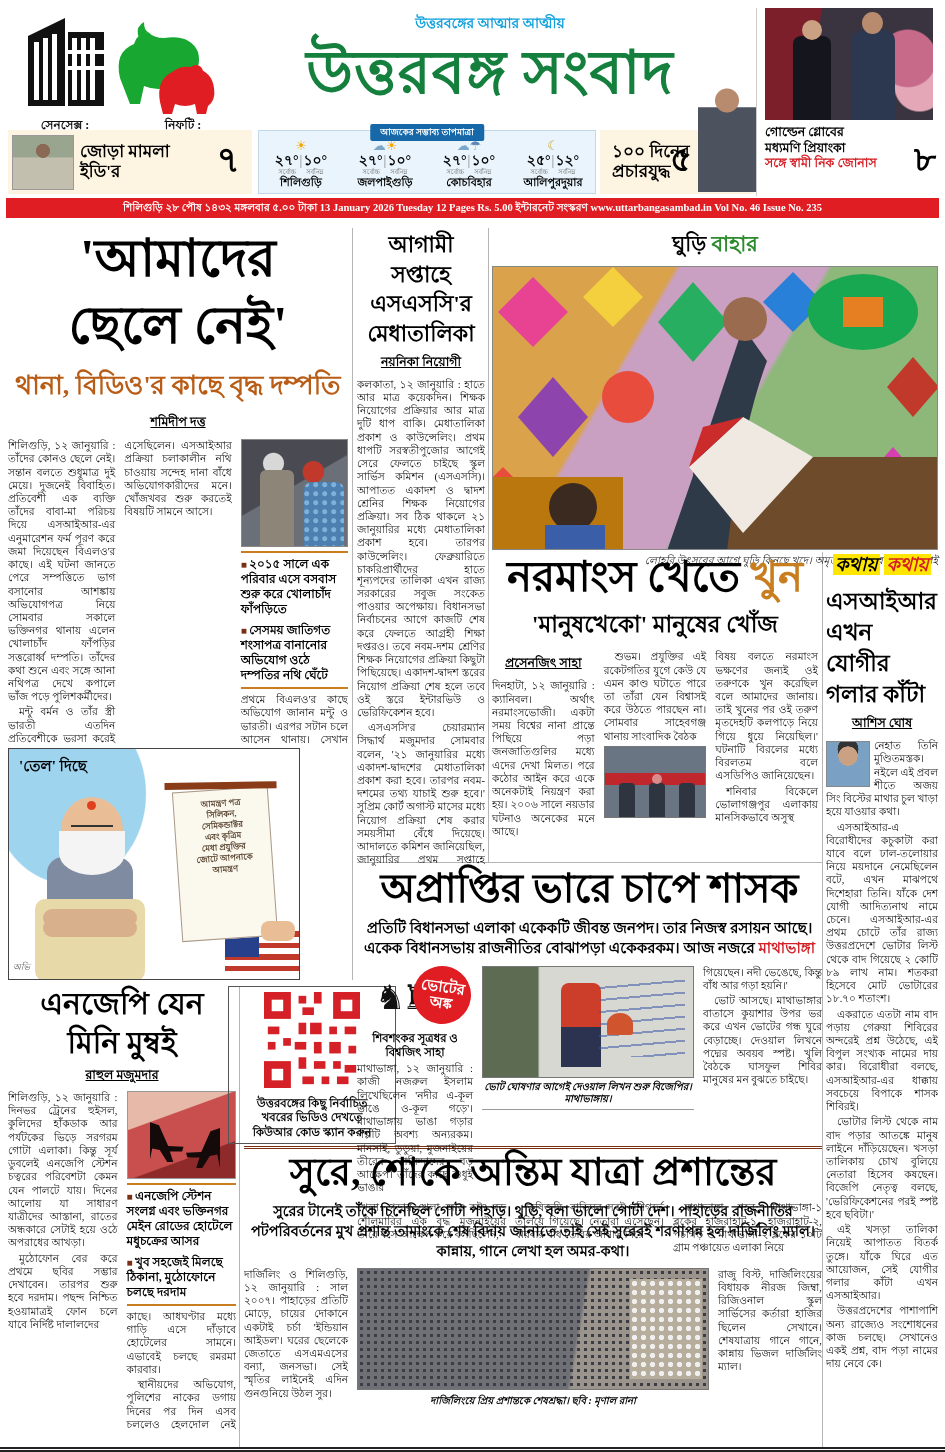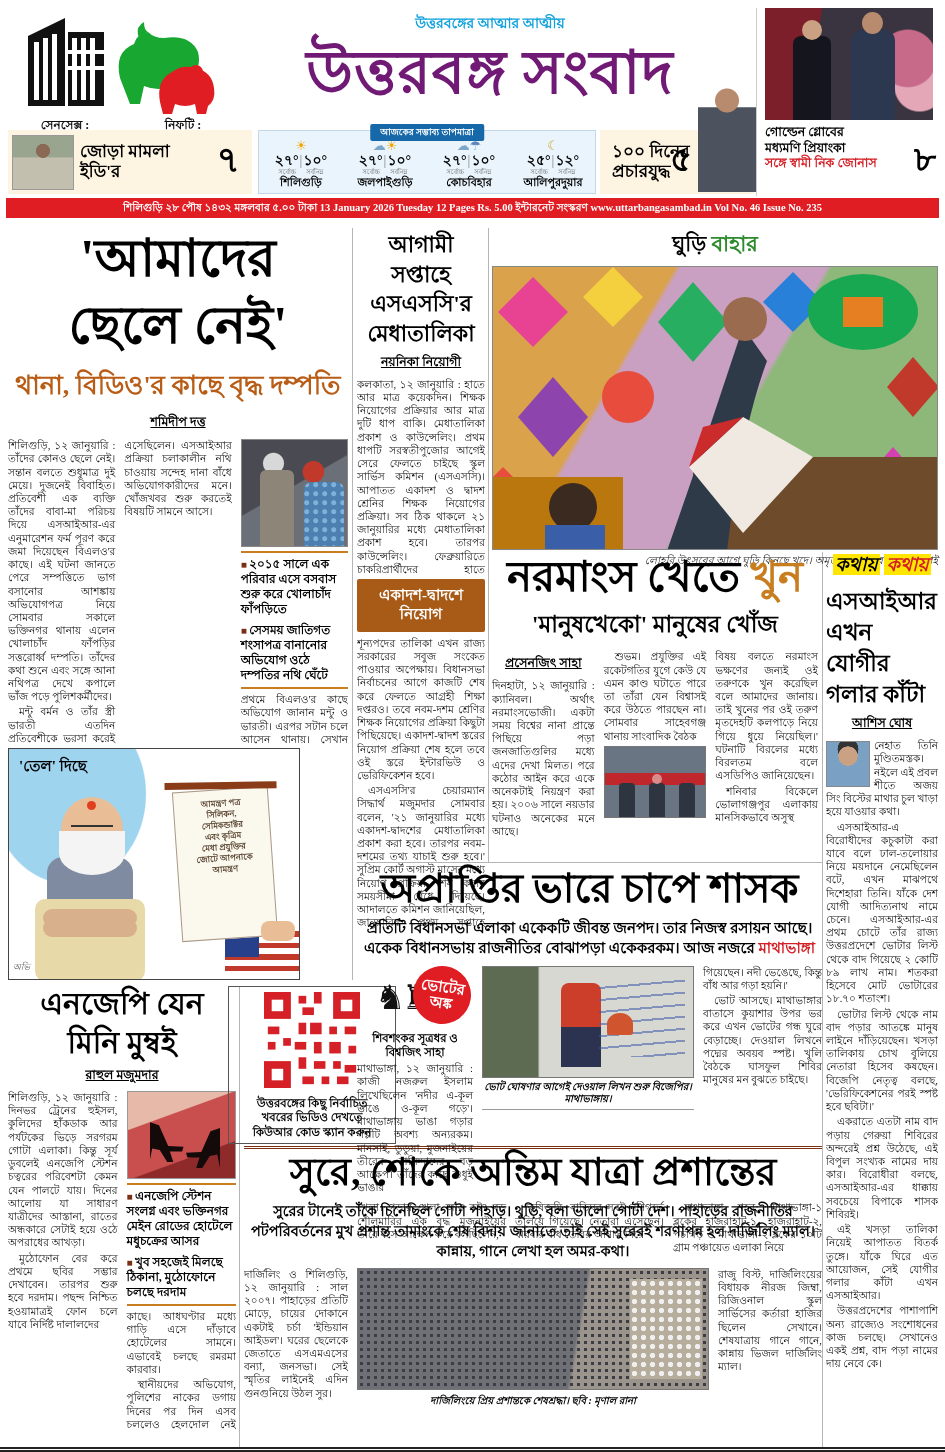--- a/index.html
+++ b/index.html
@@ -11,21 +11,21 @@
   
   .market-logo { position:absolute; left:10px; top:6px; width:228px; height:110px; }
   .sensex-row { position:absolute; left:6px; top:116px; width:236px; display:flex; text-align:center; }
   .sensex-row > div { flex:1; }
   .mkt-label { font-size:12px; font-weight:bold; color:#111; }
   .mkt-value { font-size:15px; font-weight:bold; color:#111; }
   .mkt-change { font-size:9px; font-weight:bold; color:#1e8c1e; }
   .tagline { position:absolute; left:250px; top:12px; width:480px; text-align:center;
              font-size:14px; font-weight:bold; color:#14a3dd; }
   .paper-title { position:absolute; left:232px; top:34px; width:516px; text-align:center;
-                 font-size:60px; font-weight:900; color:#701a75; line-height:1.3; letter-spacing:1px; }
+                 font-size:60px; font-weight:900; color:#15803d; line-height:1.3; letter-spacing:1px; }
 
   .teaser-right { position:absolute; left:756px; top:8px; width:182px; height:188px; border-left:1px solid #ccc; padding-left:8px; }
   .photo-globe { width:168px; height:112px; background:
       radial-gradient(circle at 85% 45%, #c76a8a 0 18%, transparent 19%),
       radial-gradient(circle at 92% 70%, #e3a7b8 0 14%, transparent 15%),
       linear-gradient(100deg, #7c1f2b 0 30%, #3a3440 31% 100%);
       position:relative; overflow:hidden; }
   .pg-man { position:absolute; left:28px; top:28px; width:38px; height:84px; background:#15151d; border-radius:8px 8px 0 0; }
   .pg-man::before { content:""; position:absolute; left:9px; top:-16px; width:20px; height:20px; border-radius:50%; background:#caa183; }
   .pg-woman { position:absolute; left:86px; top:22px; width:44px; height:90px; background:#2c3750; border-radius:12px 10px 0 0; }
@@ -450,21 +450,20 @@
       <div>কিউআর কোড স্ক্যান করুন</div>
     </div>
   </div>
 
   <div class="ssc">
     <div class="ssc-headline">আগামী সপ্তাহে এসএসসি'র মেধাতালিকা</div>
     <div class="byline">নয়নিকা নিয়োগী</div>
     <div class="ssc-body">
         <p class="para">কলকাতা, ১২ জানুয়ারি : হাতে আর মাত্র কয়েকদিন। শিক্ষক নিয়োগের প্রক্রিয়ার আর মাত্র দুটি ধাপ বাকি। মেধাতালিকা প্রকাশ ও কাউন্সেলিং। প্রথম ধাপটি সরস্বতীপুজোর আগেই সেরে ফেলতে চাইছে স্কুল সার্ভিস কমিশন (এসএসসি)। আপাতত একাদশ ও দ্বাদশ শ্রেনির শিক্ষক নিয়োগের প্রক্রিয়া। সব ঠিক থাকলে ২১ জানুয়ারির মধ্যে মেধাতালিকা প্রকাশ হবে। তারপর কাউন্সেলিং। ফেব্রুয়ারিতে চাকরিপ্রার্থীদের হাতে সুপারিশপত্র তুলে দিতে চায় এসএসসি।</p>
       </div>
-    <div class="ssc-box">একাদশ-দ্বাদশে নিয়োগ</div>
     <div class="ssc-body2">
       <div>
           <p class="para">শূন্যপদের তালিকা এখন রাজ্য সরকারের সবুজ সংকেত পাওয়ার অপেক্ষায়। বিধানসভা নির্বাচনের আগে কাজটি শেষ করে ফেলতে আগ্রহী শিক্ষা দপ্তরও। তবে নবম-দশম শ্রেণির শিক্ষক নিয়োগের প্রক্রিয়া কিছুটা পিছিয়েছে। একাদশ-দ্বাদশ স্তরের নিয়োগ প্রক্রিয়া শেষ হলে তবে ওই স্তরে ইন্টারভিউ ও ভেরিফিকেশন হবে।</p>
           <p class="para">এসএসসি'র চেয়ারম্যান সিদ্ধার্থ মজুমদার সোমবার বলেন, '২১ জানুয়ারির মধ্যে একাদশ-দ্বাদশের মেধাতালিকা প্রকাশ করা হবে। তারপর নবম-দশমের তথ্য যাচাই শুরু হবে।' সুপ্রিম কোর্ট অগাস্ট মাসের মধ্যে নিয়োগ প্রক্রিয়া শেষ করার সময়সীমা বেঁধে দিয়েছে। আদালতে কমিশন জানিয়েছিল, জানুয়ারির প্রথম সপ্তাহে একাদশ-দ্বাদশের মেধাতালিকা প্রকাশ করে দেওয়া যাবে।</p>
         </div>
 
     </div>
   </div>
 
   <div class="kite">
@@ -528,22 +527,22 @@
     <div class="kathay-logo">
       <span class="w1">কথায়</span>
       <span class="w2">কথায়</span>
     </div>
     <div class="kathay-headline">এসআইআর এখন যোগীর গলার কাঁটা</div>
     <div class="byline">আশিস ঘোষ</div>
     <div class="photo-author"></div>
     <div>
         <p class="para">নেহাত তিনি মুণ্ডিতমস্তক। নইলে এই প্রবল শীতে অজয় সিং বিস্টের মাথার চুল খাড়া হয়ে যাওয়ার কথা।</p>
         <p class="para">এসআইআর-এ বিরোধীদের কচুকাটা করা যাবে বলে ঢাল-তলোয়ার নিয়ে ময়দানে নেমেছিলেন বটে, এখন মাঝপথে দিশেহারা তিনি। যাঁকে দেশ যোগী আদিত্যনাথ নামে চেনে। এসআইআর-এর প্রথম চোটে তাঁর রাজ্য উত্তরপ্রদেশে ভোটার লিস্ট থেকে বাদ গিয়েছে ২ কোটি ৮৯ লাখ নাম। শতকরা হিসেবে মোট ভোটারের ১৮.৭০ শতাংশ।</p>
+        <p class="para">একরাতে এতটা নাম বাদ পড়ায় গেরুয়া শিবিরের অন্দরেই প্রশ্ন উঠেছে, এই বিপুল সংখ্যক নামের দায় কার। বিরোধীরা বলছে, এসআইআর-এর ধাক্কায় সবচেয়ে বিপাকে শাসক শিবিরই।</p>
         <p class="para">ভোটার লিস্ট থেকে নাম বাদ পড়ার আতঙ্কে মানুষ লাইনে দাঁড়িয়েছেন। খসড়া তালিকায় চোখ বুলিয়ে নেতারা হিসেব কষছেন। বিজেপি নেতৃত্ব বলছে, 'ভেরিফিকেশনের পরই স্পষ্ট হবে ছবিটা।'</p>
-        <p class="para">একরাতে এতটা নাম বাদ পড়ায় গেরুয়া শিবিরের অন্দরেই প্রশ্ন উঠেছে, এই বিপুল সংখ্যক নামের দায় কার। বিরোধীরা বলছে, এসআইআর-এর ধাক্কায় সবচেয়ে বিপাকে শাসক শিবিরই।</p>
         <p class="para">এই খসড়া তালিকা নিয়েই আপাতত বিতর্ক তুঙ্গে। যাঁকে ঘিরে এত আয়োজন, সেই যোগীর গলার কাঁটা এখন এসআইআর।</p>
         <p class="para">উত্তরপ্রদেশের পাশাপাশি অন্য রাজ্যেও সংশোধনের কাজ চলছে। সেখানেও একই প্রশ্ন, বাদ পড়া নামের দায় নেবে কে।</p>
       </div>
   </div>
 
   <div class="voter">
     <div class="voter-headline">অপ্রাপ্তির ভারে চাপে শাসক</div>
     <div class="voter-standfirst">
       <span>প্রতিটি বিধানসভা এলাকা একেকটি জীবন্ত জনপদ। তার নিজস্ব রসায়ন আছে। একেক বিধানসভায় রাজনীতির বোঝাপড়া একেকরকম। আজ নজরে </span><span class="red">মাথাভাঙ্গা</span>
     </div>

